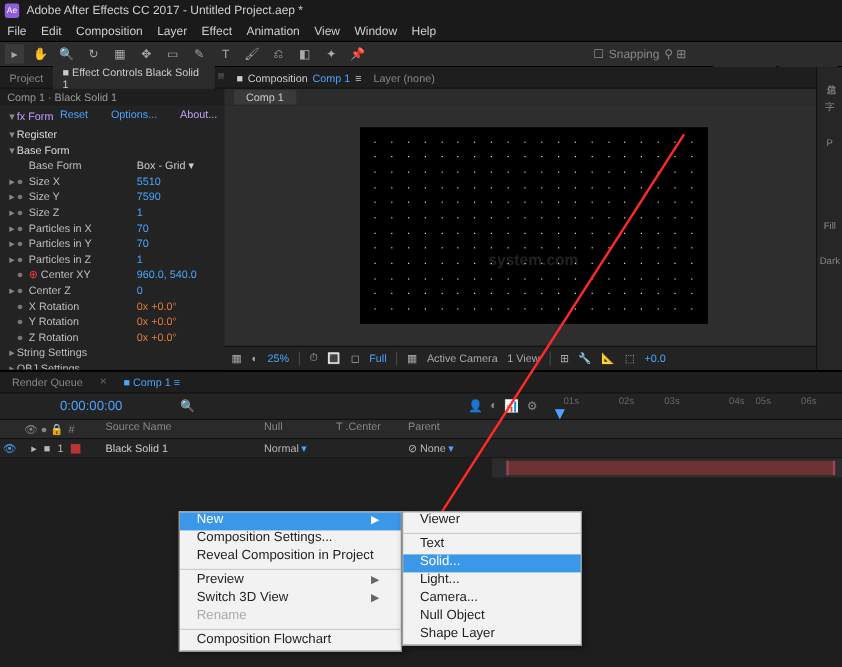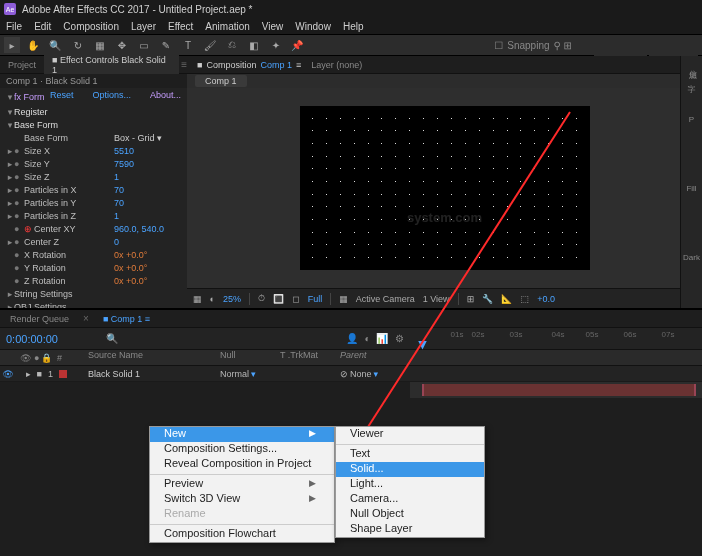--- a/index.html
+++ b/index.html
@@ -51,35 +51,35 @@
   .viewer-footer { height:20px; background:#232323; border-top:1px solid #111; display:flex; align-items:center; padding:0 6px; gap:8px; font-size:9px; color:#aaa;}
   .viewer-footer .sep { width:1px; height:12px; background:#444; }
   .viewer-footer .val { color:#4ba3ff; }
   .side-strip { position:absolute; right:0; top:56px; width:22px; height:252px; background:#262626; border-left:1px solid #111; display:flex; flex-direction:column; align-items:center; gap:20px; padding-top:8px; font-size:8px; color:#888; }
   .side-strip .v { writing-mode: vertical-rl; }
   .timeline-panel { height: 207px; background:#1e1e1e; border-top:2px solid #000; display:flex; flex-direction:column; }
   .tl-tabs { height:18px; display:flex; align-items:center; background:#1e1e1e; border-bottom:1px solid #111; }
   .tl-tabs .tab { padding:2px 10px; font-size:9px; color:#888; }
   .tl-tabs .tab.blue { color:#4ba3ff; }
   .tl-tabs .x { padding:2px 4px; color:#666; }
-  .tl-top { height:22px; display:flex; align-items:center; background:#232323; border-bottom:1px solid #111; }
+  .tl-top { height:22px; display:flex; align-items:center; background:#232323; border-bottom:1px solid #111;padding-left:44px; }
   .tl-left { width:410px; display:flex; align-items:center; gap:8px; padding-left:6px; }
   .tl-left .timecode { color:#4ba3ff; font-size:11px; }
   .tl-left .search { color:#666; margin-left:40px; }
   .tl-left .icons { display:flex; gap:6px; margin-left:auto; margin-right:6px; color:#888; }
   .tl-ruler { flex:1; display:flex; align-items:flex-end; position:relative; background:#232323; }
   .tl-ruler .tick { position:absolute; bottom:0; font-size:8px; color:#666; transform:translateX(-50%); }
   .tl-ruler .playhead { position:absolute; left:12px; top:0; bottom:0; width:1px; }
   .tl-ruler .playhead::before { content:""; position:absolute; top:2px; left:-4px; width:9px; height:9px; background:#4ba3ff; clip-path: polygon(0 0,100% 0,50% 100%); }
   .tl-header { height:16px; background:#2a2a2a; display:flex; font-size:9px; color:#888; border-bottom:1px solid #111;}
   .tl-header .c1 { width:88px; padding-left:20px; display:flex; gap:4px; align-items:center; }
   .tl-header .c2 { width:132px; }
   .tl-header .c3 { width:60px; }
   .tl-header .c4 { width:60px; }
-  .tl-header .c5 { width:70px;font-style:italic; }
+  .tl-header .c5 { width:70px; }
   .tl-row { height:16px; display:flex; align-items:center; font-size:9px; background:#232323; border-bottom:1px solid #1a1a1a; }
   .tl-row .eye { width:16px; text-align:center; color:#4ba3ff; }
   .tl-row .idx { width:72px; padding-left:10px; display:flex; align-items:center; gap:6px; }
   .tl-row .sq { width:8px; height:8px; background:#b33; }
   .tl-row .name { width:132px; color:#ccc; }
   .tl-row .mode { width:60px; }
   .tl-row .trk { width:60px; }
   .tl-row .parent { width:70px; }
   .tl-row .dd { color:#4ba3ff; margin-left:2px; }
   .tl-body { flex:1; position:relative; background:#1e1e1e; }
@@ -525,21 +525,21 @@
       <span class="val">+0.0</span>
     </div>
   </div>
 </div>
 
 <div class="side-strip">
   <span class="v">信息</span>
   <span>字</span>
   <span>P</span>
   <span style="margin-top:40px">Fill</span>
-  <span style="margin-top:40px">Dark</span>
+  <span style="">Dark</span>
 </div>
 
 <div class="timeline-panel">
   <div class="tl-tabs">
     <span class="tab">Render Queue</span>
     <span class="x">×</span>
     <span class="tab blue">■ <span>Comp 1</span> ≡</span>
   </div>
   <div class="tl-top">
     <div class="tl-left">
@@ -547,34 +547,34 @@
       <span class="search">🔍</span>
       <span class="icons">
         <span>👤</span>
         <span>◐</span>
         <span>📊</span>
         <span>⚙</span>
       </span>
     </div>
     <div class="tl-ruler" id="ruler">
       <div class="playhead"></div>
-    <span class="tick" style="left: 47px;">01s</span>
+    <span class="tick" style="left: 22px;">01s</span>
         <span class="tick" style="left: 68px;">02s</span>
         <span class="tick" style="left: 106px;">03s</span>
-        <span class="tick" style="left: 148px;">04s</span>
+        <span class="tick" style="left: 160px;">04s</span>
         <span class="tick" style="left: 182px;">05s</span>
         <span class="tick" style="left: 220px;">06s</span>
         <span class="tick" style="left: 258px;">07s</span>
       </div>
   </div>
   <div class="tl-header">
     <span class="c1">👁 ● 🔒 <span>#</span></span>
     <span class="c2">Source Name</span>
     <span class="c3">Null</span>
-    <span class="c4">T .TrkMat</span>
+    <span class="c4">T .Center</span>
     <span class="c5">Parent</span>
   </div>
   <div class="tl-row">
     <span class="eye">👁</span>
     <span class="idx"><span>▸</span>■ <span>1</span> <span class="sq"></span></span>
     <span class="name">Black Solid 1</span>
     <span class="mode"><span>Normal</span><span class="dd">▾</span></span>
     <span class="trk"></span>
     <span class="parent">⊘ <span>None</span><span class="dd">▾</span></span>
   </div>

